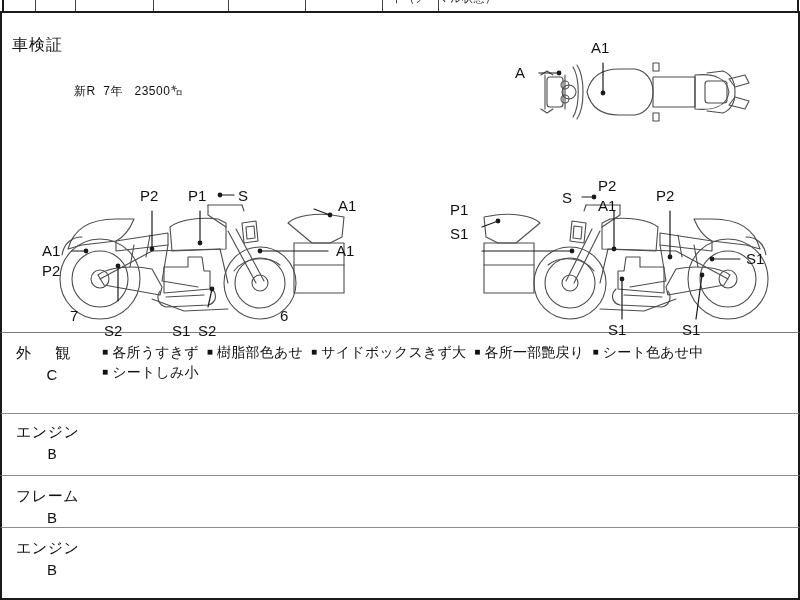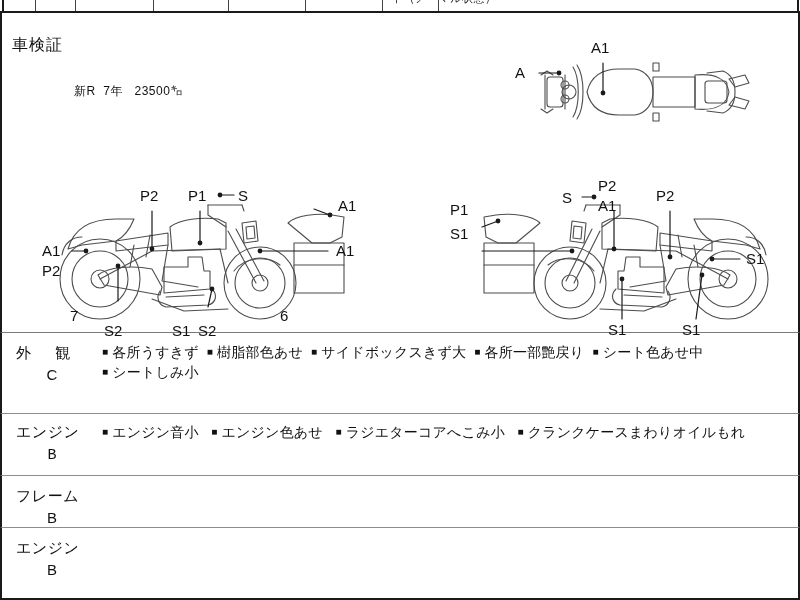--- a/index.html
+++ b/index.html
@@ -418,26 +418,20 @@
       <span class="itm"><span class="bullet">■</span><span>シート色あせ中</span></span>
       <span class="itm"><span class="bullet">■</span><span>シートしみ小</span></span>
     </div>
   </div>
 
   <div class="cond-row" style="top:414px; height:62px;font-family:Liberation Mono, monospace;">
     <div class="cond-label">
       <span class="nm">エンジン</span>
       <span class="grade">B</span>
     </div>
-    <div class="cond-items">
-      <span class="itm"><span class="bullet">■</span><span>エンジン音小</span></span>
-      <span class="itm"><span class="bullet">■</span><span>エンジン色あせ</span></span>
-      <span class="itm"><span class="bullet">■</span><span>ラジエターコアへこみ小</span></span>
-      <span class="itm"><span class="bullet">■</span><span>クランクケースまわりオイルもれ</span></span>
-    </div>
   </div>
 
   <div class="cond-row" style="top:476px; height:52px;">
     <div class="cond-label">
       <span class="nm">フレーム</span>
       <span class="grade">B</span>
     </div>
   </div>
 
   <div class="cond-row last" style="top:528px; height:72px;">

